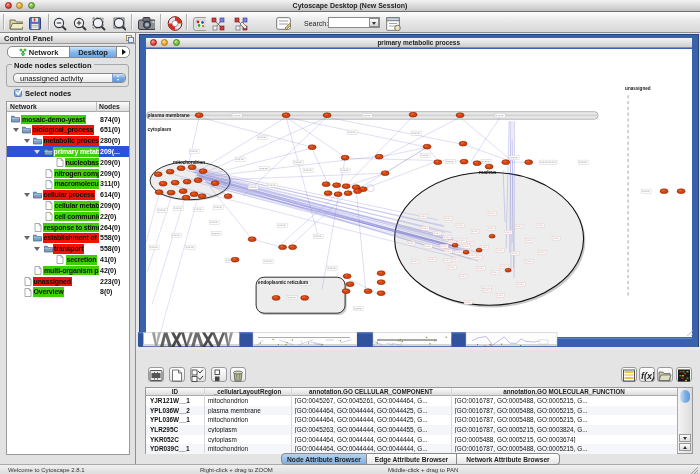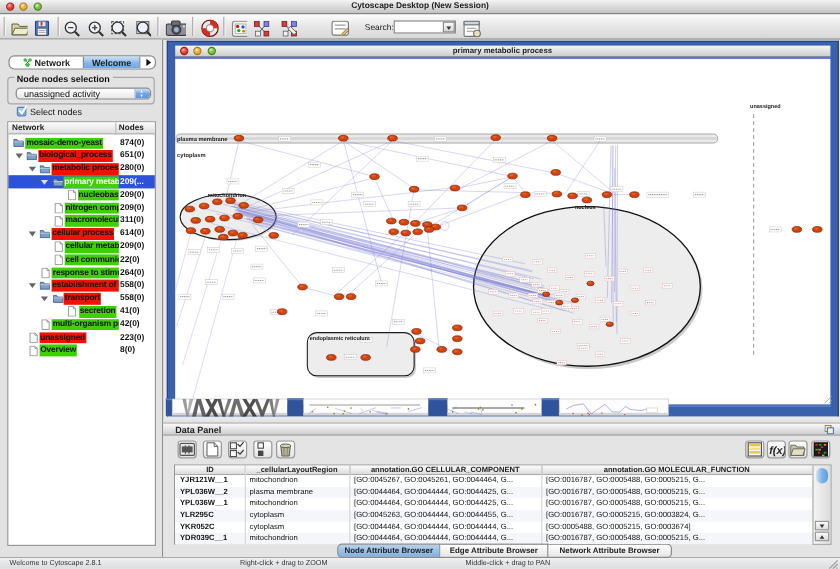--- a/index.html
+++ b/index.html
@@ -31,21 +31,21 @@
 #combo { left:13px; top:40px; width:113px; height:10px; border:1px solid #8a8a8a; border-radius:4px;
   background:linear-gradient(#fff,#e9e9e9); }
 #combo .txt { position:absolute; left:6px; top:0; font-size:7.5px; line-height:9px; color:#111; }
 #combo .btn { position:absolute; right:0; top:0; width:13px; height:100%; border-left:1px solid #7aa0d4; border-radius:0 3.5px 3.5px 0;
   background:linear-gradient(#cfe3f8,#76a6e0 50%,#5e95da); }
 #combo .btn:before { content:""; position:absolute; left:4px; top:1px; border:1.8px solid transparent; border-top:none; border-bottom:2.6px solid #fff; }
 #combo .btn:after { content:""; position:absolute; left:4px; bottom:1px; border:1.8px solid transparent; border-bottom:none; border-top:2.6px solid #fff; }
 #checkbox { left:14px; top:56px; width:8px; height:8px; border:1px solid #5580b8; border-radius:1.5px;
   background:linear-gradient(#b4d2f0,#6da2dd); }
 #checkbox svg { position:absolute; left:-1px; top:-3px; }
-#cb-label { left:25px; top:55.5px; font-size:7.5px; font-weight:normal; color:#111; }
+#cb-label { left:25px; top:55.5px; font-size:7.5px; font-weight:bold; color:#111; }
 #treebox { left:6px; top:68px; width:124px; height:354px; background:#fff; border:1px solid #9a9a9a; }
 #treehead { left:0; top:0; width:122px; height:10px; background:linear-gradient(#fcfcfc,#ddd); border-bottom:1px solid #aaa; }
 #treehead span { position:absolute; top:1px; font-size:6.8px; font-weight:bold; color:#222; }
 .trow { position:absolute; left:0; width:122px; height:10.8px; }
 .trow .tri { position:absolute; top:3.2px; width:0; height:0; border:3px solid transparent; border-top:4px solid #666; border-bottom:none; }
 .trow .lbl { position:absolute; top:0.7px; font-size:7px; letter-spacing:-0.15px; font-weight:bold; color:#111; line-height:9.5px; white-space:nowrap; overflow:hidden; padding:0 1px; }
 .trow .cnt { position:absolute; left:93px; top:0.7px; font-size:7px; font-weight:bold; color:#111; line-height:9.5px; white-space:nowrap;}
 .lbl.g { background:#3fd003; }
 .lbl.r { background:#ef1205; color:#111; }
 .trow.sel { background:#2c52d8; }
@@ -185,29 +185,36 @@
 <span style="left:8px">Welcome to Cytoscape 2.8.1</span>
 <span style="left:200px">Right-click + drag to ZOOM</span>
 <span style="left:388px">Middle-click + drag to PAN</span>
 <svg class="abs" style="left:690px;top:1px" width="9" height="9" viewBox="0 0 9 9">
       <line x1="8" y1="1" x2="1" y2="8" stroke="#999" stroke-width="1"></line>
       <line x1="8" y1="4" x2="4" y2="8" stroke="#999" stroke-width="1"></line>
       <line x1="8" y1="7" x2="7" y2="8" stroke="#999" stroke-width="1"></line>
       </svg>
 </div>
 <div id="leftpanel" class="abs">
+<div id="cp-head" class="abs">
+        <div class="t">Control Panel</div>
+<svg class="abs" style="left:126px;top:1.5px" width="8" height="8" viewBox="0 0 8 8">
+      <rect x="0.5" y="0.5" width="5" height="5" fill="#f2ecd8" stroke="#8a7a40" stroke-width="0.8"></rect>
+      <rect x="2.5" y="2.5" width="5" height="5" fill="#e8eef8" stroke="#4a6a9a" stroke-width="0.8"></rect>
+        </svg>
+</div>
 <div id="tabcapsule" class="abs">
 <div class="seg" style="left:0;width:61px;line-height:11px"><svg width="8" height="8" viewBox="0 0 8 8" style="vertical-align:-1px">
             <line x1="2" y1="2" x2="6" y2="6" stroke="#2a7a2a" stroke-width="0.8"></line>
             <line x1="6" y1="2" x2="2" y2="6" stroke="#2a7a2a" stroke-width="0.8"></line>
             <circle cx="2" cy="2" r="1.5" fill="#44bb44"></circle>
             <circle cx="6" cy="2" r="1.5" fill="#44bb44"></circle>
             <circle cx="4" cy="6.4" r="1.5" fill="#44bb44"></circle>
           </svg> Network</div>
-<div class="seg" style="left:61px;width:48px;line-height:11px;background:linear-gradient(#cde4fa,#85b6ec 55%,#6ea7e6);border-left:1px solid #8a8a8a;border-right:1px solid #8a8a8a">Welcome</div>
+<div class="seg" style="left:61px;width:48px;line-height:11px;background:linear-gradient(#cde4fa,#85b6ec 55%,#6ea7e6);border-left:1px solid #8a8a8a;border-right:1px solid #8a8a8a">Desktop</div>
 <div class="seg" style="left:109px;width:14px;line-height:11px"><span style="display:inline-block;width:0;height:0;border:3px solid transparent;border-left:4.5px solid #111;margin-left:3px"></span></div>
 </div>
 <div id="groupbox" class="abs">
         <div class="lbl">Node nodes selection</div>
       </div>
 <div id="combo" class="abs">
         <div class="txt">unassigned activity</div>
         <div class="btn"></div>
       </div>
 <div id="checkbox" class="abs">
@@ -839,27 +846,20 @@
 <polyline points="472.0,340.9 477.9,337.8 486.2,336.6 492.7,345.0 497.1,341.8 504.2,336.9 510.1,343.2 516.4,343.4 521.1,338.8 525.7,341.3 534.3,342.1 542.2,340.1" fill="none" stroke="rgba(90,90,200,0.65)" stroke-width="0.6"></polyline>
 <circle cx="477.6" cy="344.6" r="0.6" fill="#c04020"></circle>
 <circle cx="520.6" cy="345.5" r="0.6" fill="#c04020"></circle>
 <circle cx="501.6" cy="344.2" r="0.6" fill="#c04020"></circle>
 <circle cx="490.0" cy="344.4" r="0.6" fill="#c04020"></circle>
 <circle cx="491.1" cy="345.6" r="0.6" fill="#c04020"></circle>
 <circle cx="485.0" cy="345.8" r="0.6" fill="#c04020"></circle>
 <rect x="539" y="340" width="9" height="4" fill="#fff" stroke="#bbb" stroke-width="0.4"></rect>
 </svg>
 <div id="datapanel" class="abs">
-<div id="dp-head" class="abs">
-        <div class="t">Data Panel</div>
-<svg class="abs" style="left:551px;top:1.5px" width="8" height="8" viewBox="0 0 8 8">
-      <rect x="0.5" y="0.5" width="5" height="5" fill="#f2ecd8" stroke="#8a7a40" stroke-width="0.8"></rect>
-      <rect x="2.5" y="2.5" width="5" height="5" fill="#e8eef8" stroke="#4a6a9a" stroke-width="0.8"></rect>
-        </svg>
-</div>
 <div class="dbtn" style="left:11.5px;top:17px"><svg width="14" height="13" viewBox="0 0 14 13">
           <rect x="1" y="1.5" width="12" height="10" rx="1" fill="#e8e8e8" stroke="#555"></rect>
           <rect x="2.5" y="4" width="9" height="5" fill="#555"></rect>
           <line x1="5.5" y1="3" x2="5.5" y2="10.5" stroke="#555" stroke-width="0.8"></line>
           <line x1="8.5" y1="3" x2="8.5" y2="10.5" stroke="#555" stroke-width="0.8"></line>
         </svg></div>
 <div class="dbtn" style="left:32.5px;top:17px"><svg width="14" height="13" viewBox="0 0 14 13">
           <path d="M2.5 1 L8.5 1 L11.5 4 L11.5 12 L2.5 12 Z" fill="#fff" stroke="#555" stroke-width="0.8"></path>
           <path d="M8.5 1 L8.5 4 L11.5 4" fill="none" stroke="#555" stroke-width="0.8"></path>
         </svg></div>

